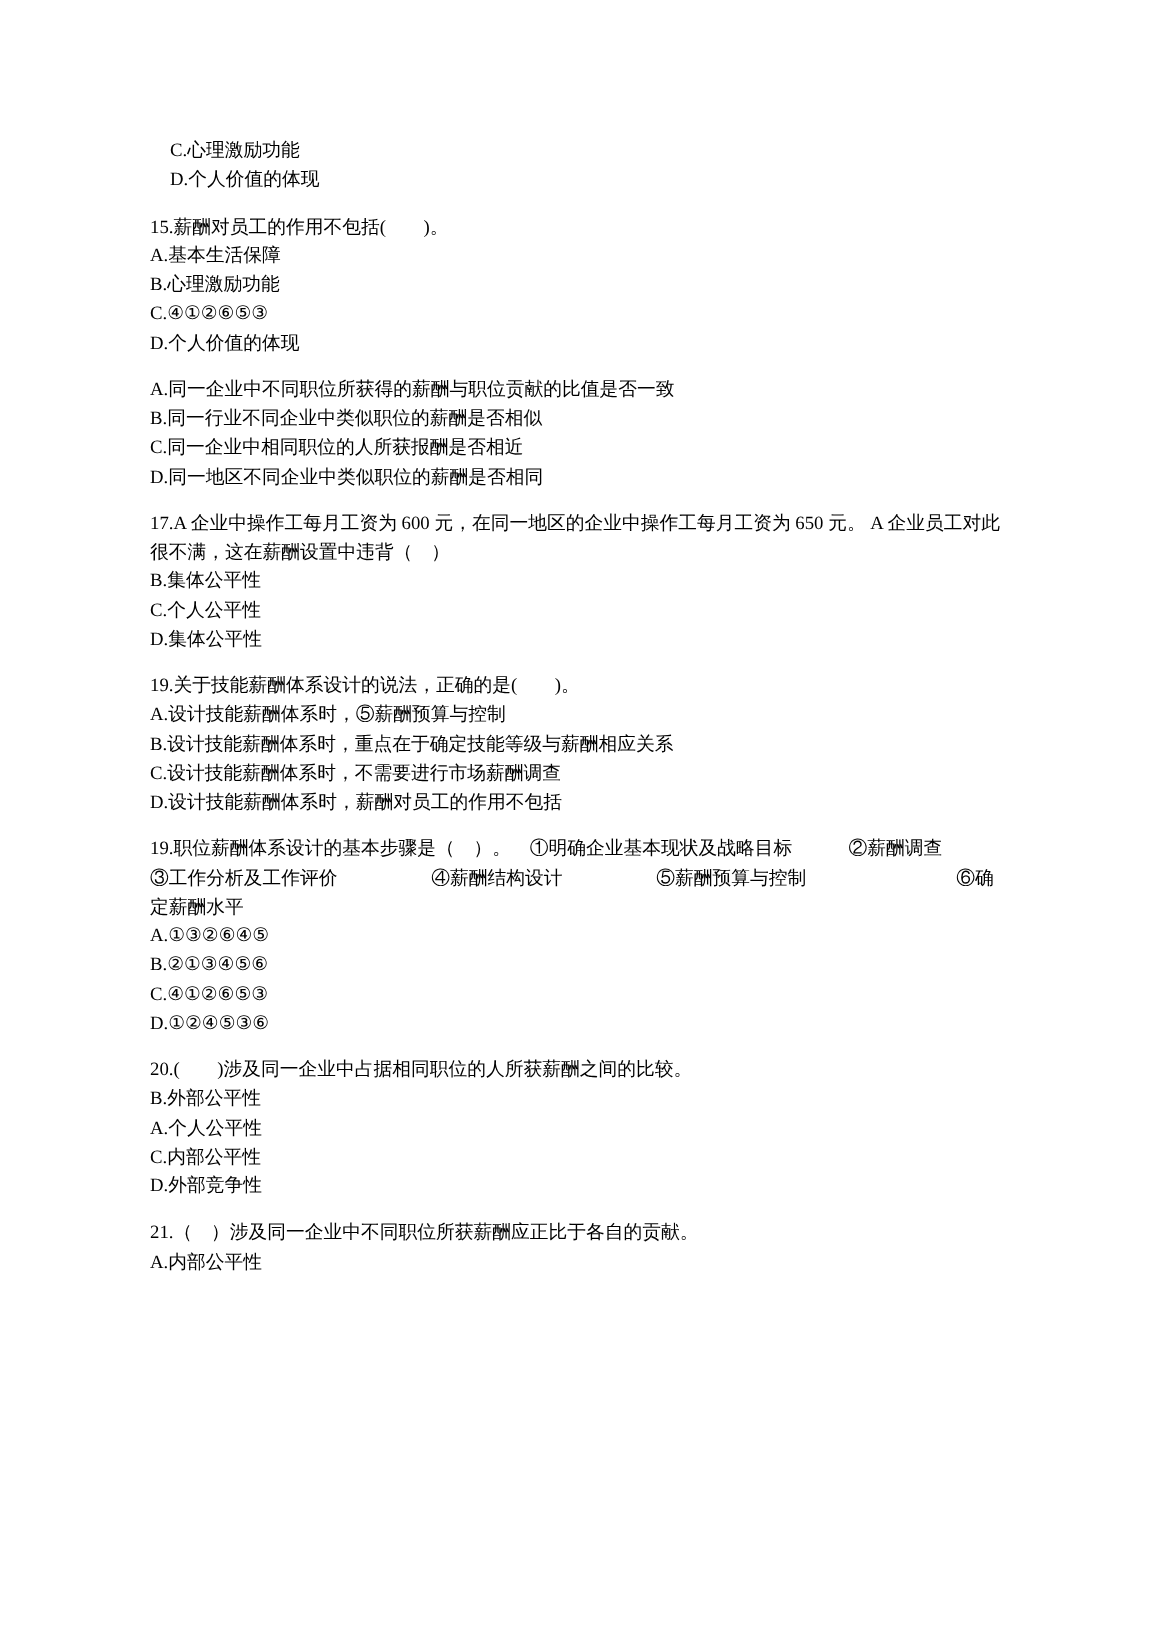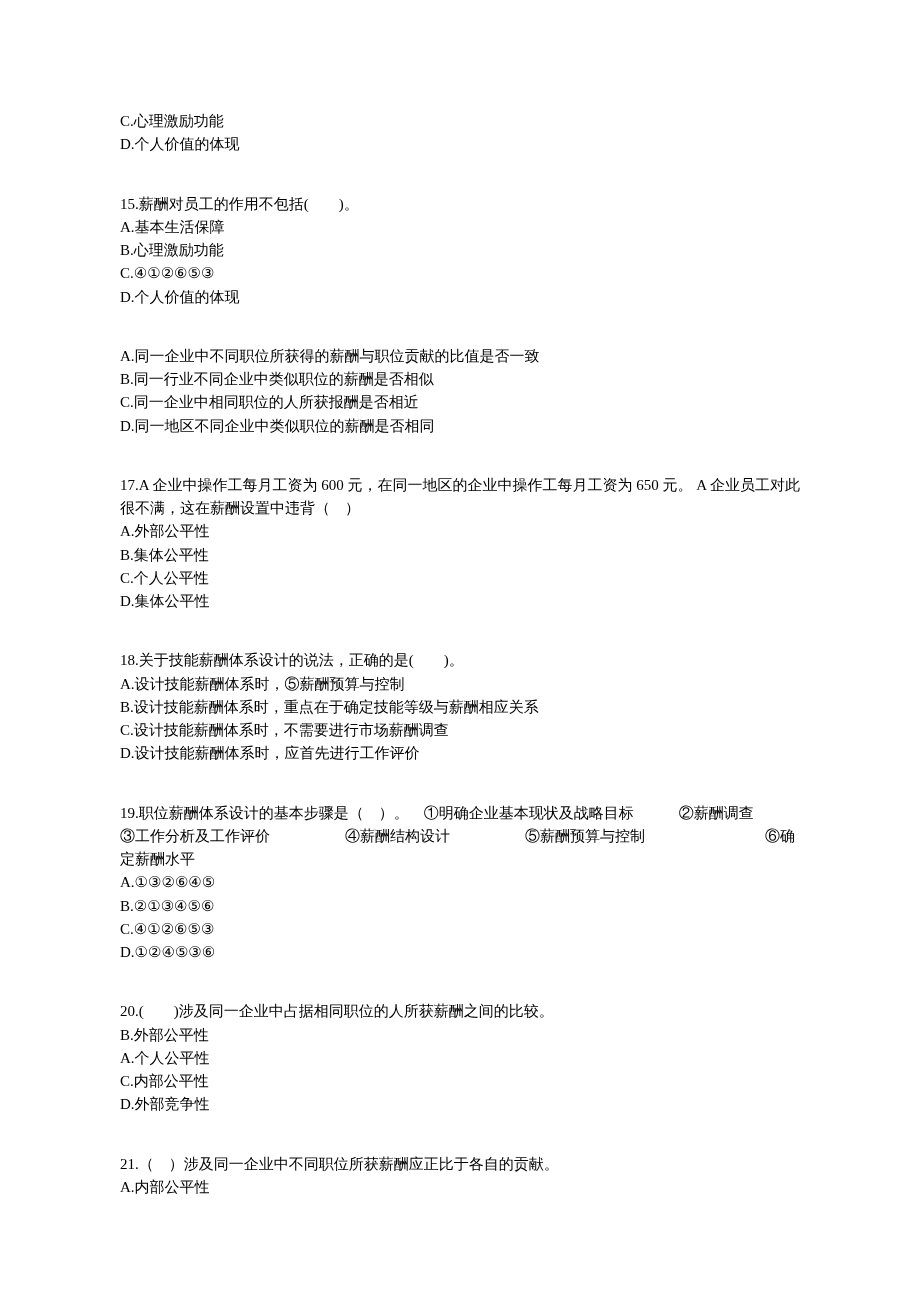--- a/index.html
+++ b/index.html
@@ -10,24 +10,25 @@
       font-size: 15px;
       line-height: 1.55;
       color: #000;
       width: 920px;
       box-sizing: border-box;
     }
     .line {
       white-space: pre-wrap;
     }
     .question-block {
-      margin-top: 36px;
+      margin-top: 14px;
     }
     .first-block {
       margin-top: 0;
+      margin-left: 16px;
     }
   </style>
 </head>
 <body>
 
 <div class="question-block first-block">
   <div class="line">C.心理激励功能</div>
   <div class="line">D.个人价值的体现</div>
 </div>
 
@@ -41,32 +42,31 @@
 
 <div class="question-block">
   <div class="line">A.同一企业中不同职位所获得的薪酬与职位贡献的比值是否一致</div>
   <div class="line">B.同一行业不同企业中类似职位的薪酬是否相似</div>
   <div class="line">C.同一企业中相同职位的人所获报酬是否相近</div>
   <div class="line">D.同一地区不同企业中类似职位的薪酬是否相同</div>
 </div>
 
 <div class="question-block">
   <div class="line">17.A 企业中操作工每月工资为 600 元，在同一地区的企业中操作工每月工资为 650 元。 A 企业员工对此很不满，这在薪酬设置中违背（　）</div>
-  <div class="line">A.外部公平性</div>
   <div class="line">B.集体公平性</div>
   <div class="line">C.个人公平性</div>
   <div class="line">D.集体公平性</div>
 </div>
 
 <div class="question-block">
-  <div class="line">18.关于技能薪酬体系设计的说法，正确的是(　　)。</div>
+  <div class="line">19.关于技能薪酬体系设计的说法，正确的是(　　)。</div>
   <div class="line">A.设计技能薪酬体系时，⑤薪酬预算与控制</div>
   <div class="line">B.设计技能薪酬体系时，重点在于确定技能等级与薪酬相应关系</div>
   <div class="line">C.设计技能薪酬体系时，不需要进行市场薪酬调查</div>
-  <div class="line">D.设计技能薪酬体系时，应首先进行工作评价</div>
+  <div class="line">D.设计技能薪酬体系时，薪酬对员工的作用不包括</div>
 </div>
 
 <div class="question-block">
   <div class="line">19.职位薪酬体系设计的基本步骤是（　）。　①明确企业基本现状及战略目标　　　②薪酬调查　　　　③工作分析及工作评价　　　　　④薪酬结构设计　　　　　⑤薪酬预算与控制　　　　　　　　⑥确定薪酬水平</div>
   <div class="line">A.①③②⑥④⑤</div>
   <div class="line">B.②①③④⑤⑥</div>
   <div class="line">C.④①②⑥⑤③</div>
   <div class="line">D.①②④⑤③⑥</div>
 </div>
 

